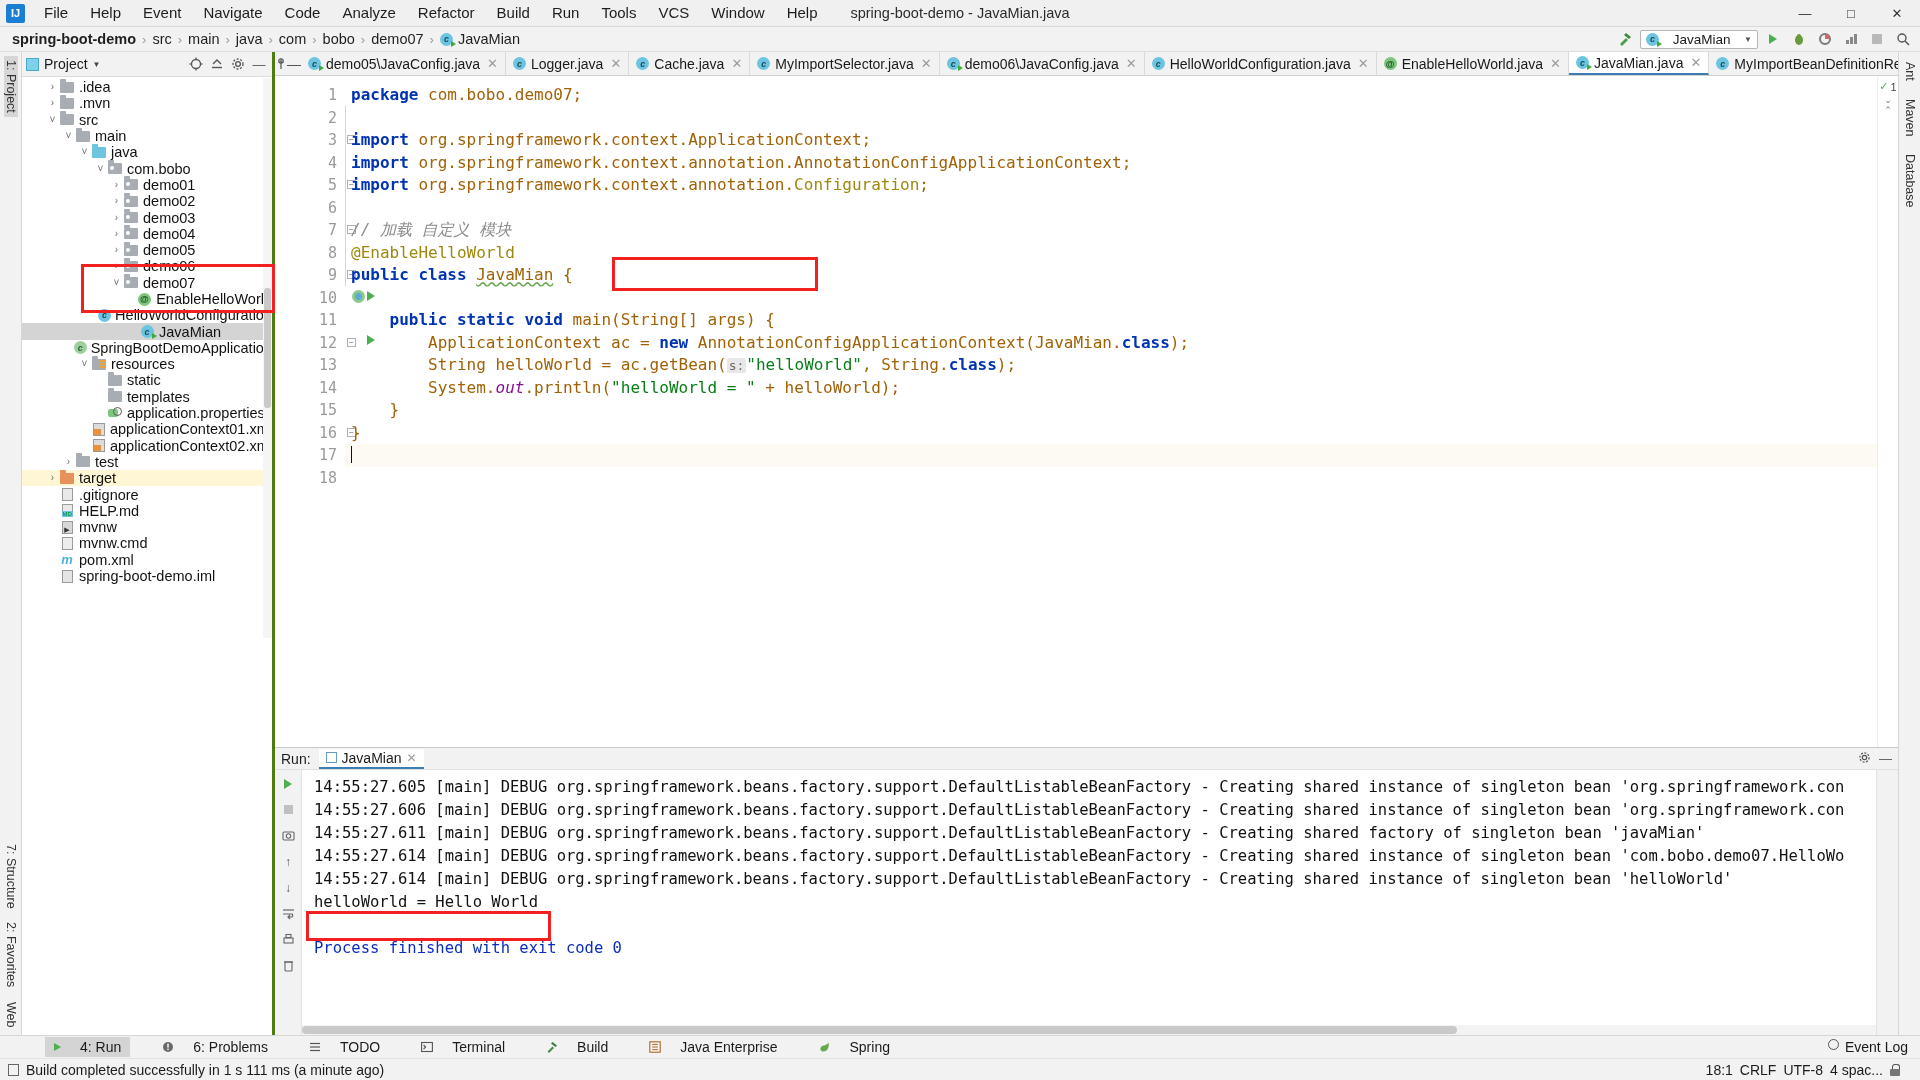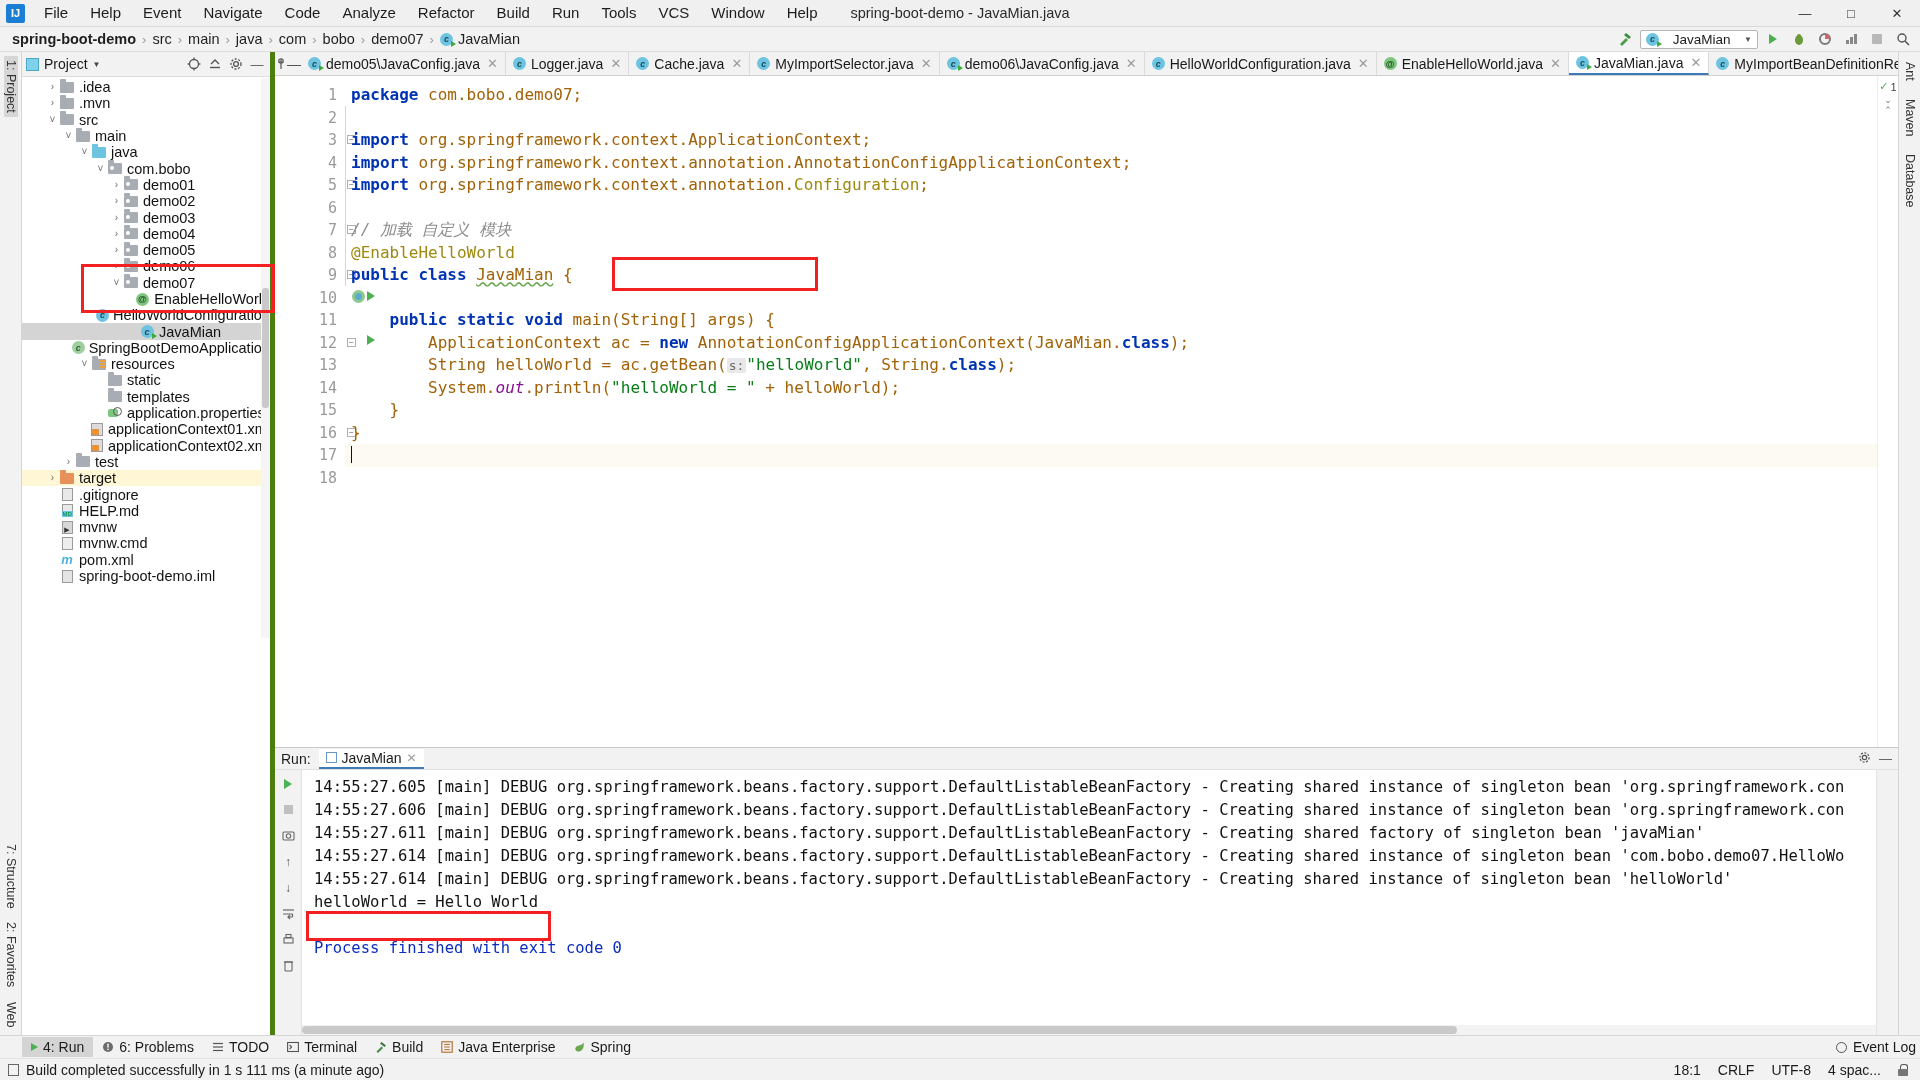--- a/index.html
+++ b/index.html
@@ -66,21 +66,21 @@
   .rail-top,.rail-bot{display:flex;flex-direction:column;align-items:center;gap:6px;}
 
   
   .rrail{
     width:22px;background:#f2f2f2;border-left:1px solid #d6d6d6;
     display:flex;flex-direction:column;align-items:center;gap:10px;padding-top:6px;
   }
 
   
   .project{
-    width:253px;background:#fff;display:flex;flex-direction:column;border-right:5px solid #4d7c0f;
+    width:253px;background:#fff;display:flex;flex-direction:column;border-right:3px solid #4d7c0f;
     position:relative;
   }
   .project-head{
     height:25px;background:#f2f2f2;display:flex;align-items:center;padding:0 4px;
     border-bottom:1px solid #dcdcdc;font-size:14px;gap:4px;
   }
   .ph-title{display:flex;align-items:center;gap:5px;}
   .ph-icons{margin-left:auto;display:flex;align-items:center;gap:3px;}
   .ph-ic{width:18px;height:18px;display:flex;align-items:center;justify-content:center;}
   .tree{flex:1;overflow:hidden;padding-top:2px;position:relative;font-size:14.5px;}
@@ -199,28 +199,28 @@
   .con-redbox{position:absolute;border:3px solid #f22020;pointer-events:none;}
   .hscroll{position:absolute;left:0;right:0;bottom:0;height:10px;background:#f3f3f3;}
   .hthumb{position:absolute;left:0;height:8px;top:1px;background:#c9c9c9;border-radius:4px;}
   .con-right-rail{width:22px;background:#f2f2f2;border-left:1px solid #e2e2e2;}
 
   
   .toolwin-bar{
     height:23px;background:#f2f2f2;display:flex;align-items:center;border-top:1px solid #d6d6d6;
     font-size:14px;padding-left:22px;
   }
-  .tw-item{display:flex;align-items:center;gap:5px;padding:2px 9px;color:#1b1b1b;white-space:nowrap;}
+  .tw-item{display:flex;align-items:center;gap:19px;padding:2px 9px;color:#1b1b1b;white-space:nowrap;margin-left:23px;}
   .tw-item.sel{background:#d4d4d4;}
-  .tw-right{margin-left:auto;display:flex;align-items:center;gap:6px;padding-right:4px;}
+  .tw-right{margin-left:auto;display:flex;align-items:flex-start;gap:6px;padding-right:12px;}
   .statusbar{
     height:22px;background:#f2f2f2;display:flex;align-items:center;font-size:14px;
     padding-left:8px;color:#1b1b1b;border-top:1px solid #e4e4e4;
   }
-  .sb-right{margin-left:auto;display:flex;align-items:center;gap:17px;padding-right:12px;}
+  .sb-right{margin-left:auto;display:flex;align-items:center;gap:7px;padding-right:20px;}
   .lock{width:10px;height:12px;position:relative;}
   .lock::before{content:"";position:absolute;top:0;left:2px;width:6px;height:5px;border:1.5px solid #555;border-bottom:none;border-radius:3px 3px 0 0;}
   .lock::after{content:"";position:absolute;bottom:0;left:0;width:10px;height:7px;background:#777;border-radius:1px;}
   .ev-circle{width:11px;height:11px;border:1.4px solid #555;border-radius:50%;}
 </style>
 </head>
 <body>
 
 <div class="app">
 

